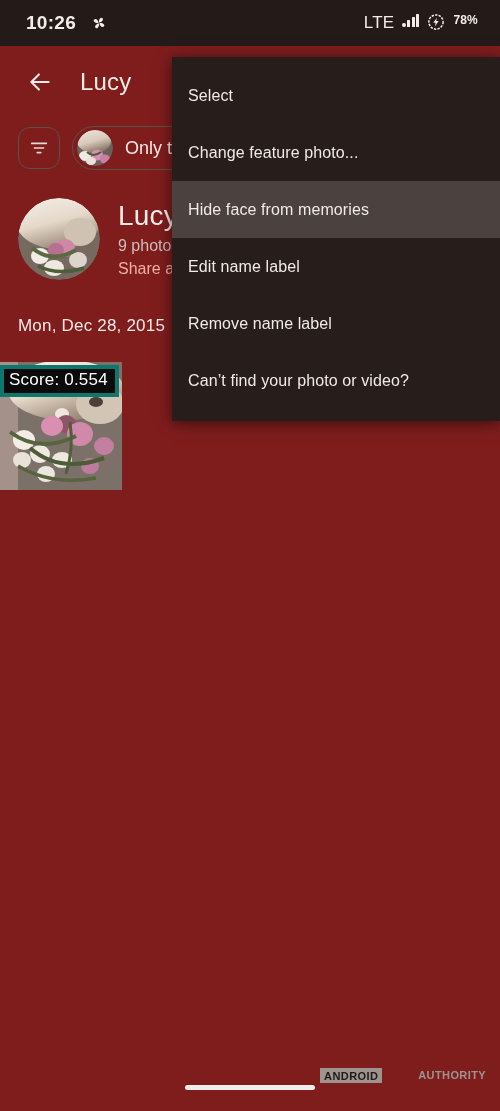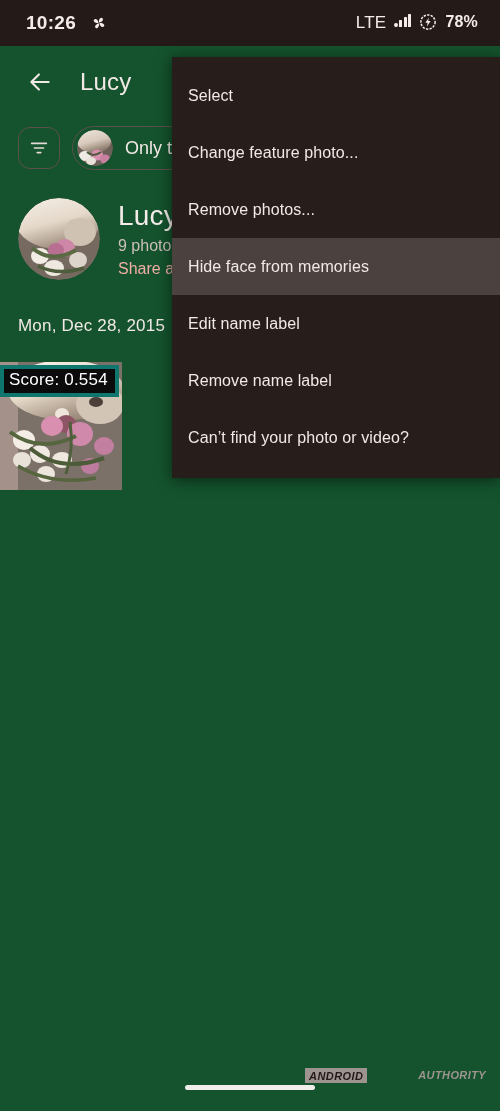--- a/index.html
+++ b/index.html
@@ -5,36 +5,36 @@
   * { margin:0; padding:0; box-sizing:border-box; }
   html, body {
     width:500px; height:1111px;
     background:#0d0908;
     font-family:"Liberation Sans", sans-serif;
     overflow:hidden;
   }
   #screen {
     position:relative;
     width:500px; height:1111px;
-    background:#14532d;
+    background:#7f1d1d;
     overflow:hidden;
   }
 
   
   #statusbar {
     position:absolute; left:0; top:0; width:500px; height:46px;
     background:#241a18;
     display:flex; align-items:center; justify-content:space-between;
     padding:0 22px 0 26px;
   }
   .sb-left { display:flex; align-items:center; gap:14px; }
   .sb-right { display:flex; gap:8px; }
   .sb-time { color:#f3ece9; font-size:19px; font-weight:600; letter-spacing:.3px; }
   .sb-lte { color:#f3ece9; font-size:17px; font-weight:500; letter-spacing:.2px; }
-  .sb-pct { color:#f3ece9; font-size:16px; font-weight:600; letter-spacing:.2px; }
+  .sb-pct { color:#f3ece9; font-size:12px; font-weight:600; letter-spacing:.2px; }
   .pinwheel { width:18px; height:18px; display:block; }
   .signal { display:flex; align-items:flex-end; gap:1.5px; height:14px; }
   .signal i { display:block; width:3px; background:#f3ece9; border-radius:.5px; }
   .signal i:nth-child(1){ height:4px; border-radius:50%; width:3.5px; }
   .signal i:nth-child(2){ height:7px; }
   .signal i:nth-child(3){ height:10px; }
   .signal i:nth-child(4){ height:13px; }
   .batt { width:18px; height:18px; display:block; }
 
   
@@ -107,22 +107,22 @@
     height:57px; display:flex; align-items:center;
     padding-left:16px;
     color:#f1e9e6; font-size:16px; font-weight:400; letter-spacing:.1px;
     white-space:nowrap;
   }
   .menu-item.highlight { background:#4b4240; }
 
   
   #watermark {
     position:absolute; right:14px; bottom:28px;
-    display:flex; align-items:center; gap:19px;
-    font-size:11px; font-weight:700; letter-spacing:.4px;font-style:italic;
+    display:flex; align-items:center; gap:4px;
+    font-size:11px; font-weight:700; letter-spacing:.4px;
   }
   .wm-box { background:#9d9490; color:#231a18; padding:2px 4px 1.5px 4px; }
   .wm-txt { color:#9d9490;margin-left:32px; }
 
   
   #homeindicator {
     position:absolute; left:50%; transform:translateX(-50%); bottom:21px;
     width:130px; height:5px; border-radius:3px; background:#f0ece9;
   }
 </style>
@@ -271,21 +271,20 @@
       <path d="M30 86 Q60 112 104 96" stroke="#4c5b38" stroke-width="4" fill="none"></path>
       <path d="M18 104 Q52 124 96 116" stroke="#56653e" stroke-width="3.5" fill="none"></path>
       <path d="M70 60 Q74 86 66 112" stroke="#4f5f3b" stroke-width="3" fill="none"></path>
     </svg>
     <div class="score-badge">Score: 0.554</div>
   </div>
 
   <div id="menu">
     <div class="menu-item">Select</div>
     <div class="menu-item">Change feature photo...</div>
-    <div class="menu-item">Remove photos...</div>
     <div class="menu-item highlight">Hide face from memories</div>
     <div class="menu-item">Edit name label</div>
     <div class="menu-item">Remove name label</div>
     <div class="menu-item">Can’t find your photo or video?</div>
   </div>
 
   <div id="watermark">
     <span class="wm-box">ANDROID</span>
     <span class="wm-txt">AUTHORITY</span>
   </div>

